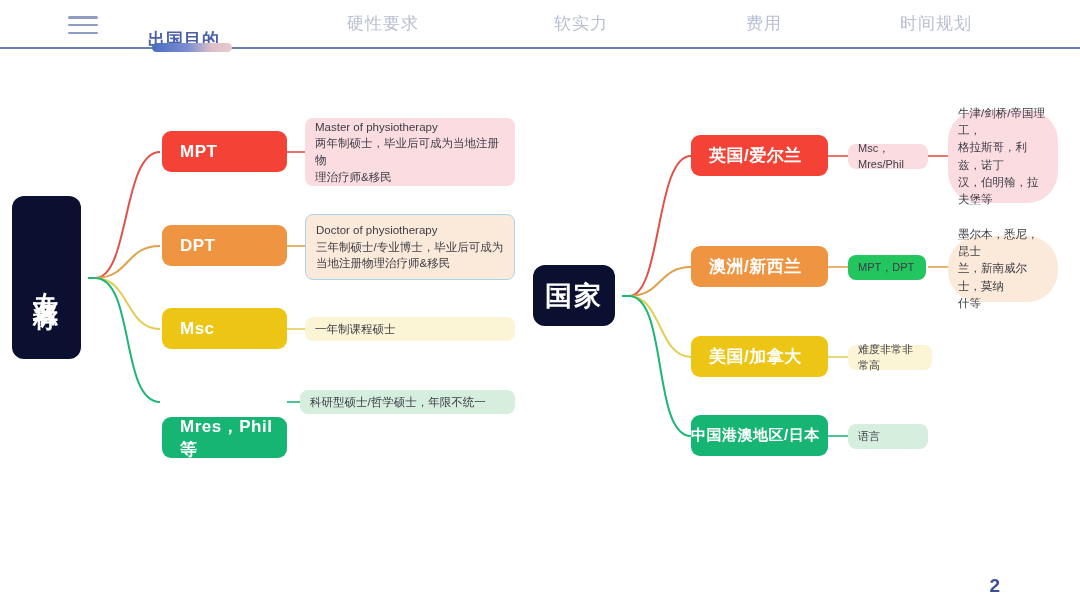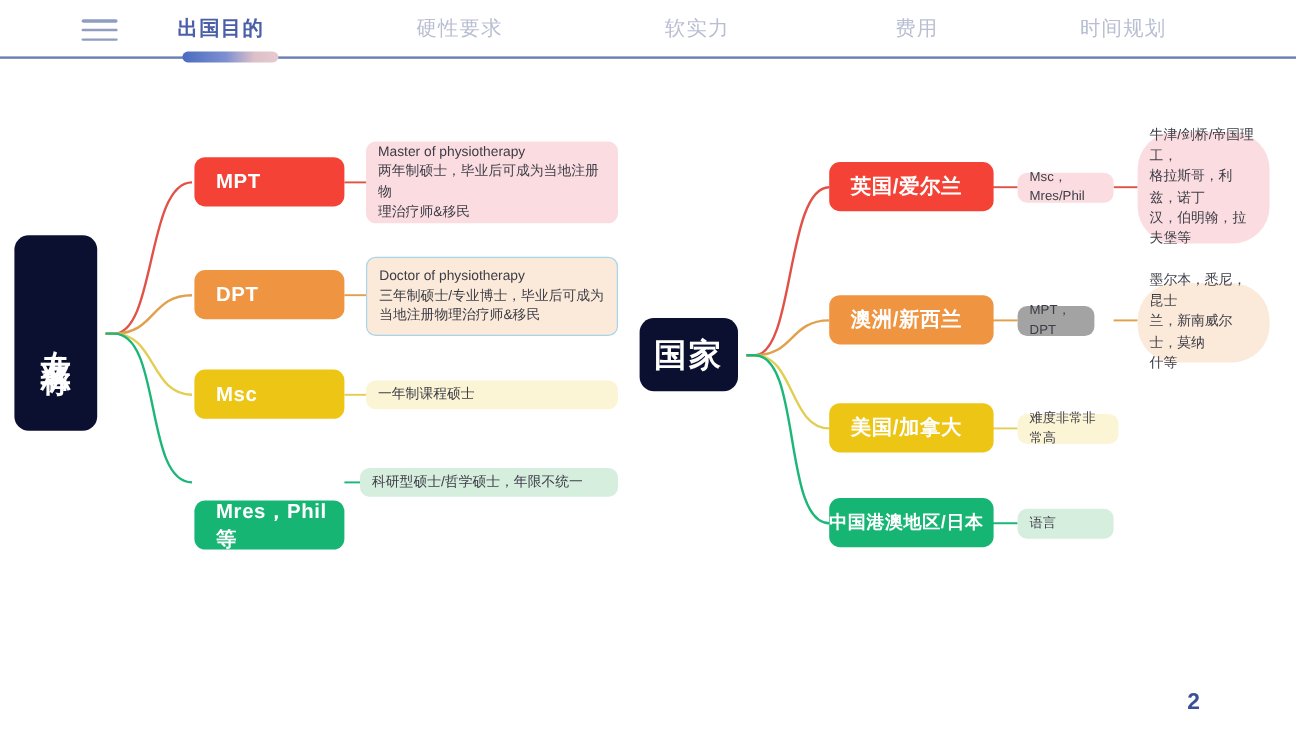--- a/index.html
+++ b/index.html
@@ -61,20 +61,21 @@
     position: absolute;
     top: 12px;
     font-size: 17px;
     letter-spacing: 1px;
     white-space: nowrap;
     color: #b9bfd2;
   }
   .navitem.active {
     color: #4a5fa8;
     font-weight: bold;
+    margin-top: 16px;
   }
 
   
   #wires {
     position: absolute;
     left: 0; top: 0;
     width: 1080px; height: 609px;
     pointer-events: none;
   }
 
@@ -212,21 +213,21 @@
 <div class="leafbox" style="left:300px; top:390px; width:215px; height:24px; background:#d6eede;">科研型硕士/哲学硕士，年限不统一</div>
 
 <div class="node root" id="root-right">国家</div>
 
 <div class="node branch" style="left:691px; top:135px; width:137px; height:41px; background:#f44336;">英国/爱尔兰</div>
 <div class="node branch" style="left:691px; top:246px; width:137px; height:41px; background:#ef9440;">澳洲/新西兰</div>
 <div class="node branch" style="left:691px; top:336px; width:137px; height:41px; background:#ecc515;">美国/加拿大</div>
 <div class="node branch" style="left:691px; top:415px; width:137px; height:41px; background:#17b573; font-size:15px; padding-left:0;">中国港澳地区/日本</div>
 
 <div class="leafbox tiny" style="left:848px; top:144px; width:80px; height:25px; background:#fbdde1;">Msc，Mres/Phil</div>
-<div class="leafbox tiny" style="left:848px; top:255px; width:64px; height:25px; background:#a3a3a3;">MPT，DPT</div>
+<div class="leafbox tiny" style="left:848px; top:255px; width:78px; height:25px; background:#22c55e;">MPT，DPT</div>
 <div class="leafbox tiny" style="left:848px; top:345px; width:84px; height:25px; background:#fbf4d5;">难度非常非常高</div>
 <div class="leafbox tiny" style="left:848px; top:424px; width:80px; height:25px; background:#d6eede;">语言</div>
 
 <div class="leafbox note-right" style="left:948px; top:110px; width:110px; height:93px; background:#fbdde1; flex-direction:column; align-items:flex-start; justify-content:center;">
   <div>牛津/剑桥/帝国理工，</div>
   <div>格拉斯哥，利兹，诺丁</div>
   <div>汉，伯明翰，拉夫堡等</div>
 </div>
 
 <div class="leafbox note-right" style="left:948px; top:236px; width:110px; height:66px; background:#fbead9; flex-direction:column; align-items:flex-start; justify-content:center;">

